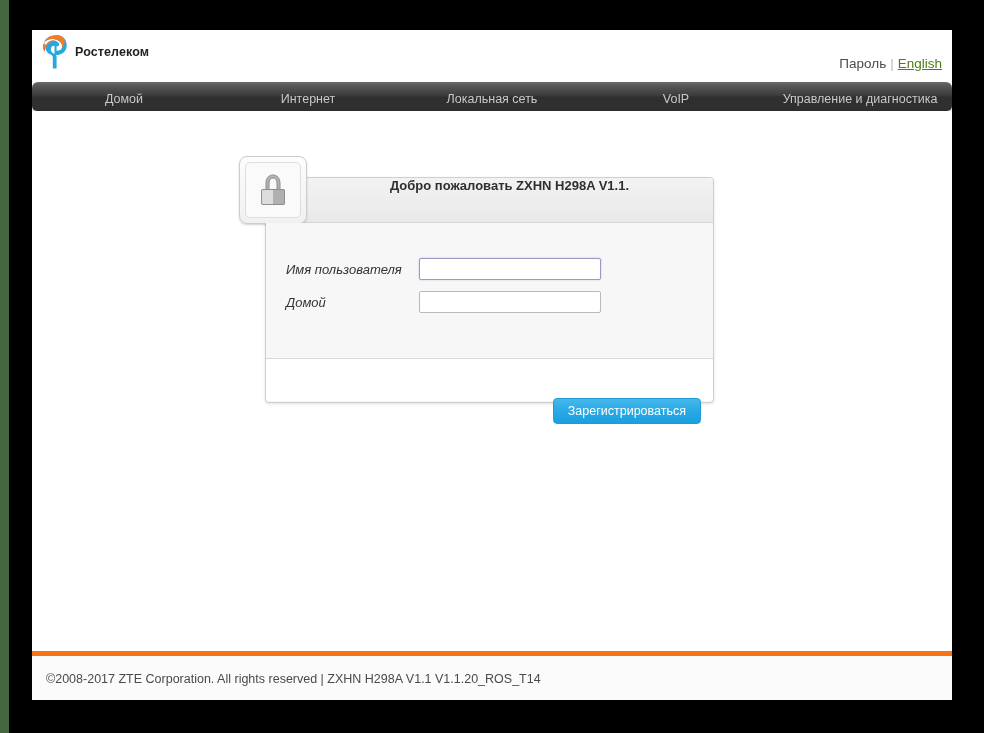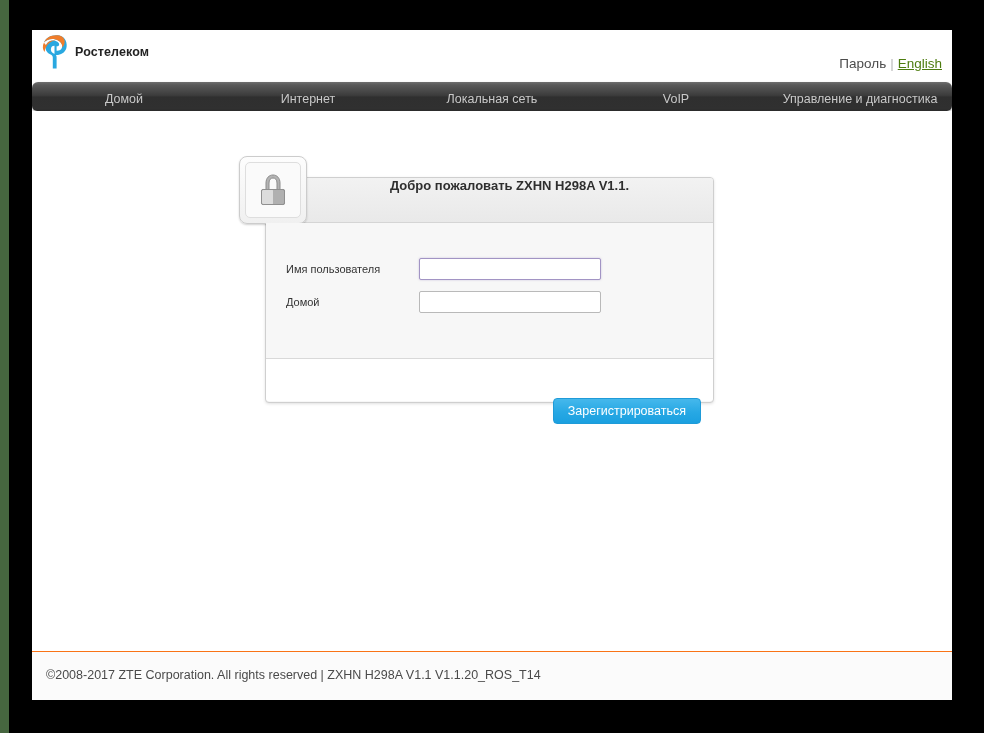--- a/index.html
+++ b/index.html
@@ -188,23 +188,24 @@
     position: absolute;
     display: flex;
     align-items: center;
   }
   .row-user { left: 20px; top: 35px; }
   .row-pass { left: 20px; top: 68px; }
 
   .field-label {
     width: 133px;
     text-align: left;
-    font-size: 11px;
+    font-size: 13px;
     color: #333333;
     white-space: nowrap;
+    font-style: italic;
   }
 
   .field-input {
     width: 172px;
     height: 20px;
     font-size: 12.5px;
     font-family: "Liberation Sans", sans-serif;
     color: #222222;
     background: #ffffff;
     border: 1px solid #b9b9b9;
@@ -244,21 +245,21 @@
   }
 
   
   .footer {
     position: absolute;
     left: 0;
     top: 621px;
     width: 920px;
     height: 49px;
     background: #fbfbfb;
-    border-top: 1px solid #f97316;
+    border-top: 5px solid #f97316;
   }
 
   .footer-text {
     position: absolute;
     left: 14px;
     top: 16px;
     font-size: 12.5px;
     color: #4a4a4a;
     white-space: nowrap;
   }

